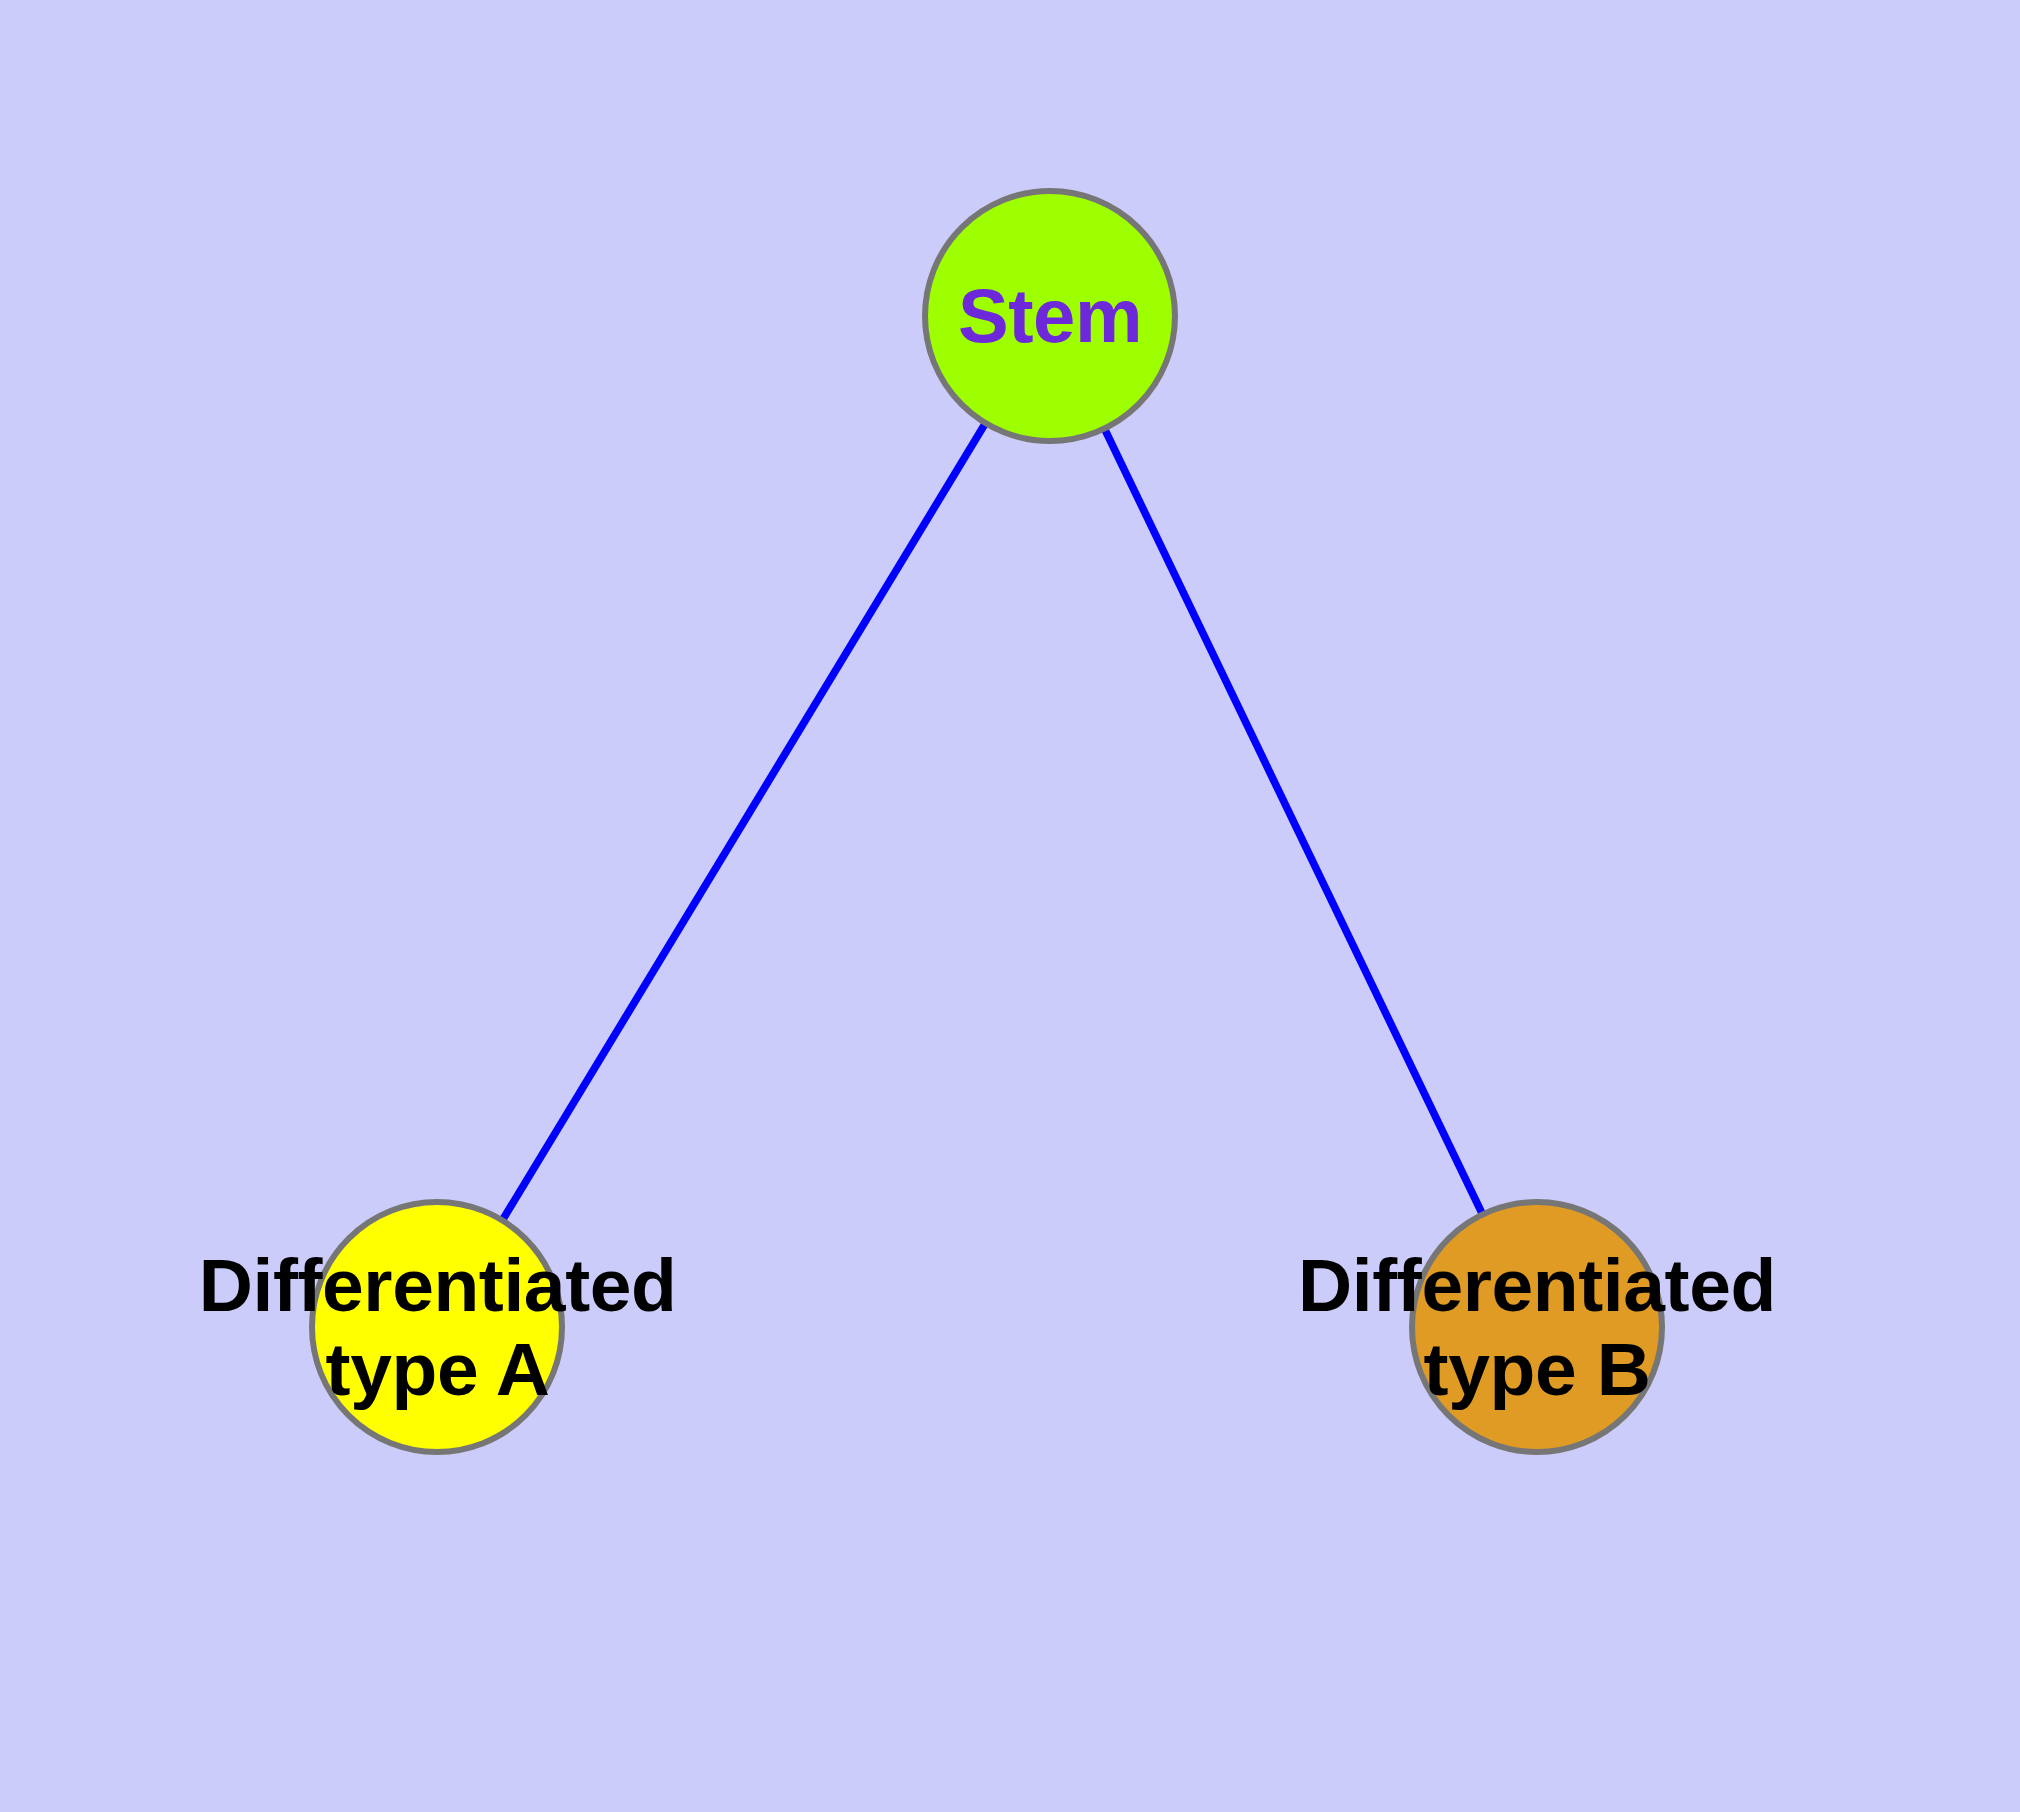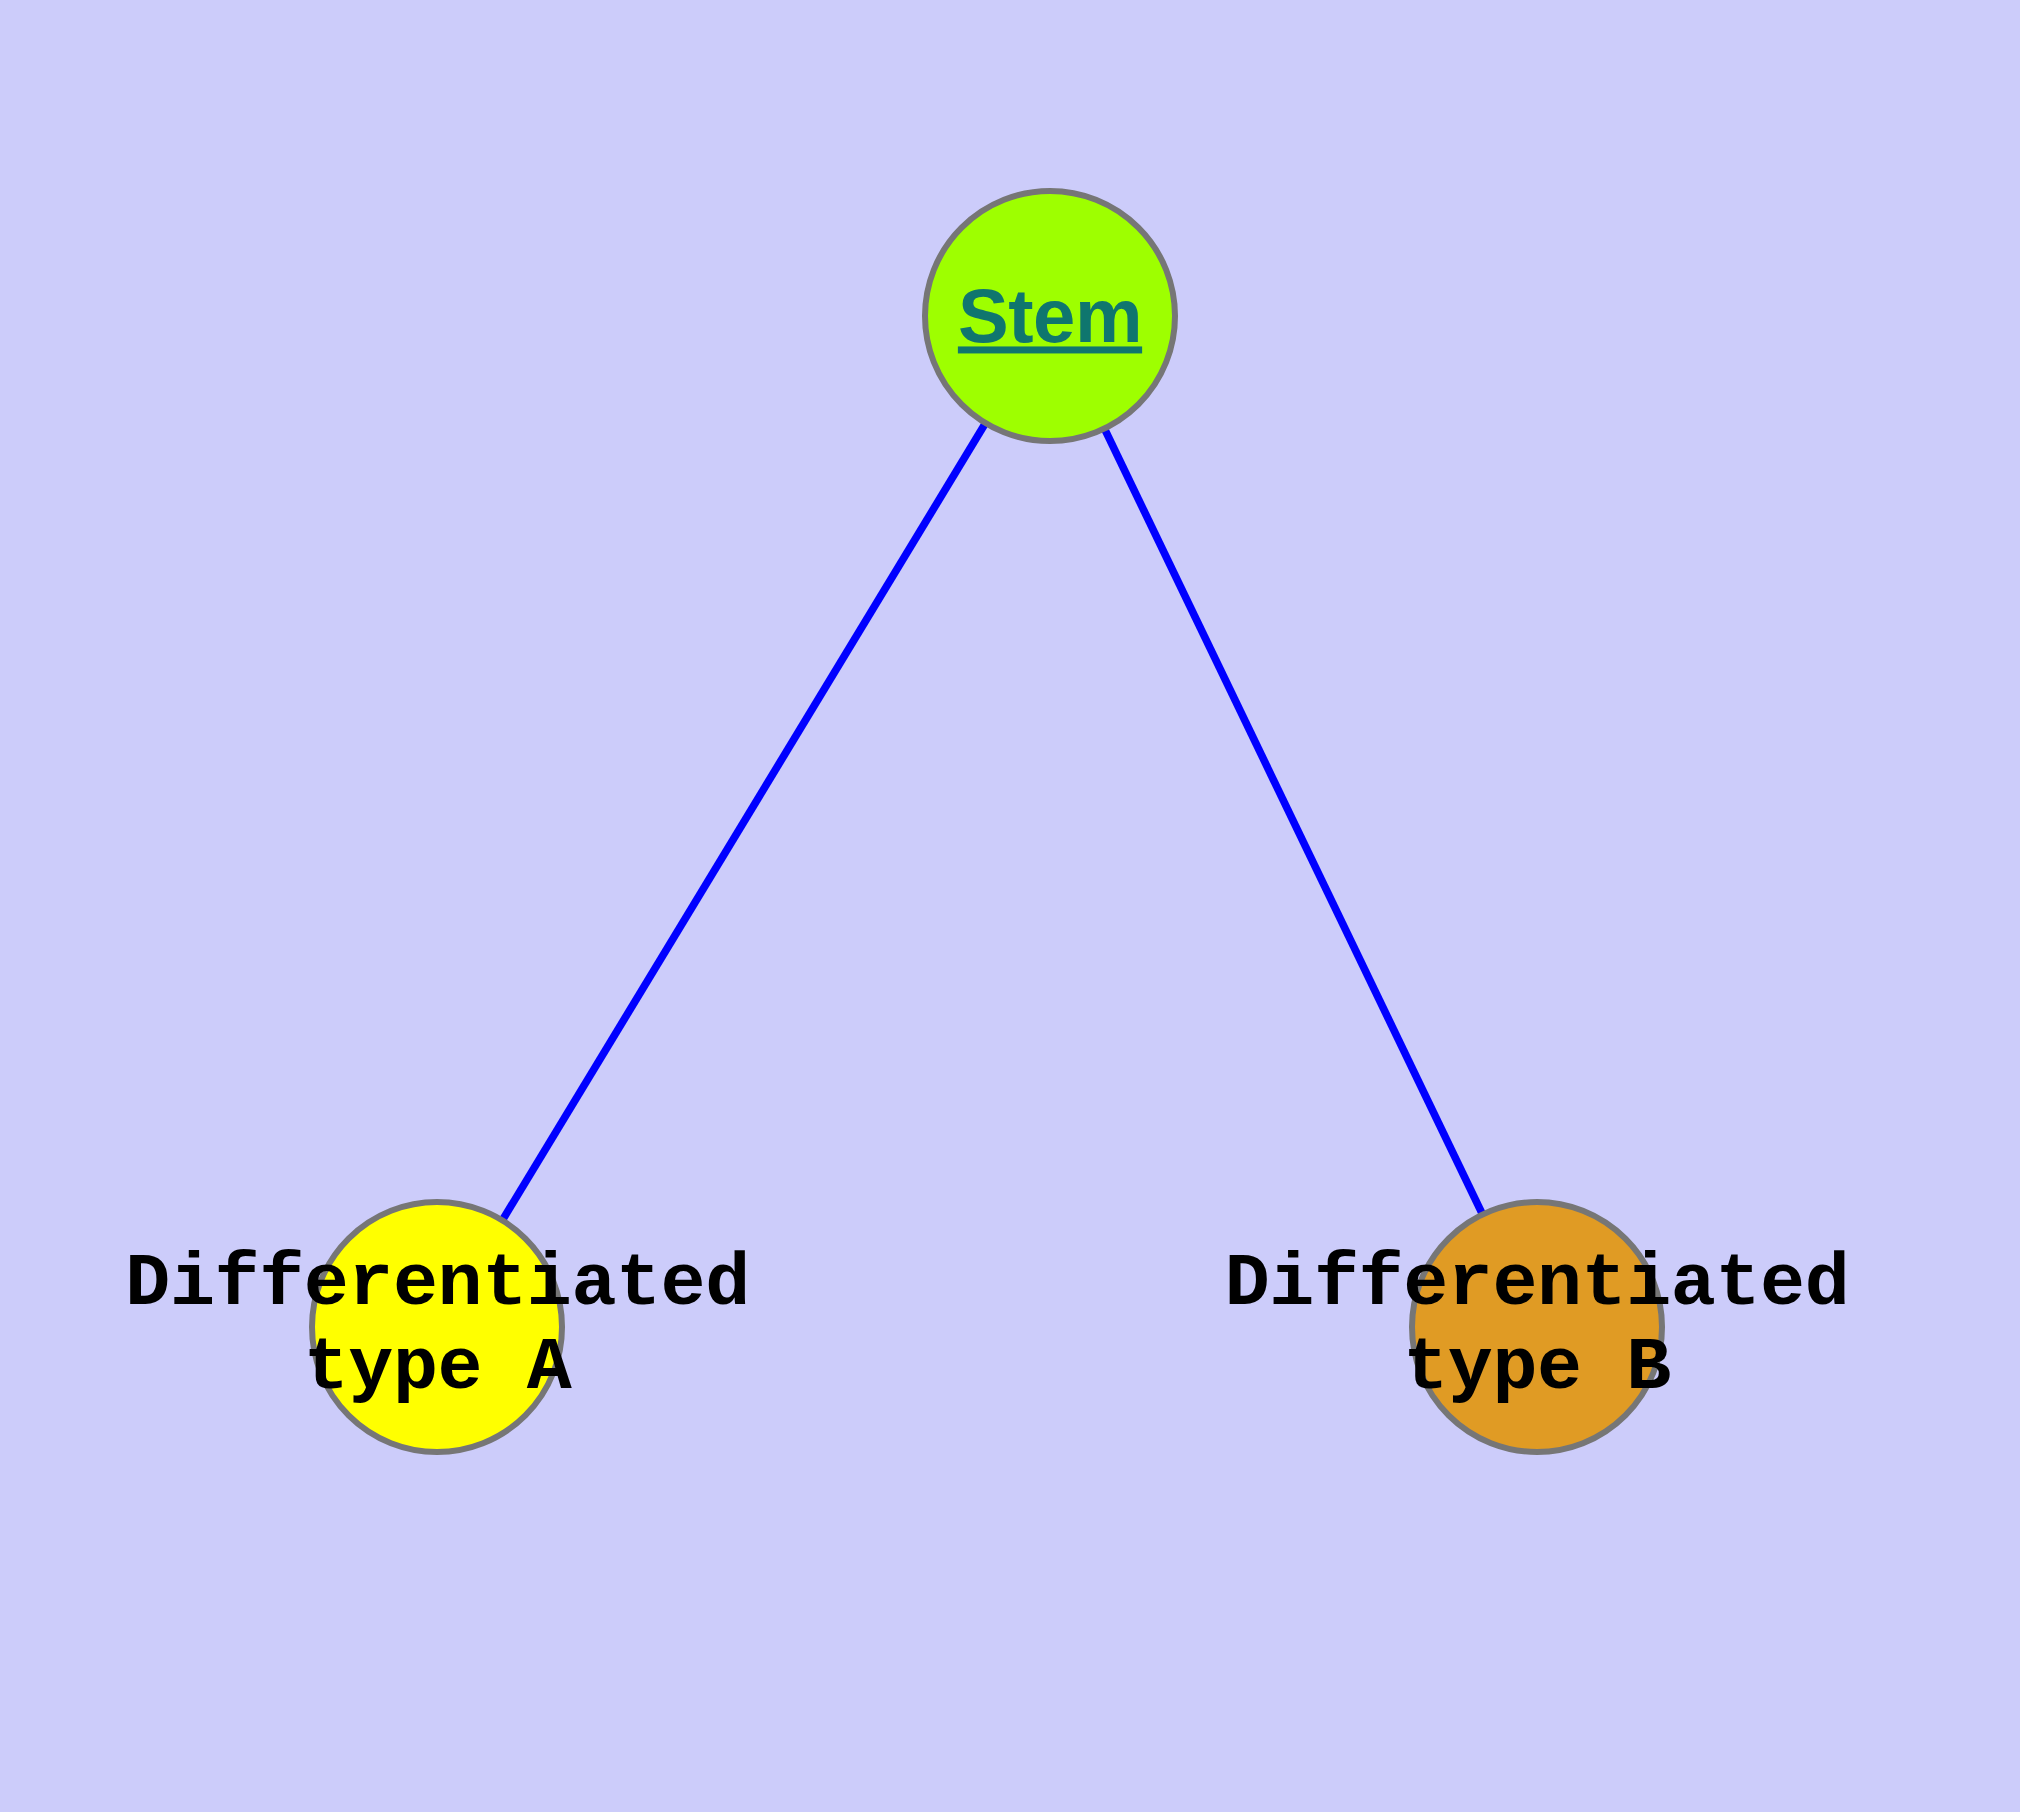--- a/index.html
+++ b/index.html
@@ -45,37 +45,36 @@
     white-space: pre-line;
     line-height: 1.12;
     letter-spacing: -0.4px;
     pointer-events: none;
   }
   .label-stem {
     font-size: 76px;
   }
   .label-leaf {
     font-size: 75px;
-    font-family: Liberation Mono, monospace;
   }
 </style>
 </head>
 <body>
 
 <div id="graph-canvas" style="background: rgb(204, 204, 250);">
 
   <svg id="edge-layer" viewBox="0 0 2384 2138" xmlns="http://www.w3.org/2000/svg">
     <line x1="1239" y1="373" x2="516" y2="1566" stroke="#0000ff" stroke-width="9" stroke-linecap="butt"></line>
     <line x1="1239" y1="373" x2="1813" y2="1566" stroke="#0000ff" stroke-width="9" stroke-linecap="butt"></line>
   </svg>
 
   <div class="node" style="left: 922px; top: 188px; width: 256px; height: 256px; background: rgb(158, 255, 0); border-color: rgb(118, 118, 118);"></div>
   <div class="node" style="left: 309px; top: 1199px; width: 256px; height: 256px; background: rgb(255, 255, 0); border-color: rgb(118, 118, 118);"></div>
   <div class="node" style="left: 1409px; top: 1199px; width: 256px; height: 256px; background: rgb(224, 155, 36); border-color: rgb(118, 118, 118);"></div>
 
-  <div class="node-label label-stem" style="color: #0f766e; width: 848px; left: 626px; top: 316px; transform: translateY(-50%); text-decoration: underline;">Stem</div>
+  <div class="node-label label-stem" style="color: #6d28d9; width: 848px; left: 626px; top: 316px; transform: translateY(-50%);">Stem</div>
   <div class="node-label label-leaf" style="color: rgb(0, 0, 0); width: 848px; left: 13.6px; top: 1327px; transform: translateY(-50%);">Differentiated
 type A</div>
   <div class="node-label label-leaf" style="color: rgb(0, 0, 0); width: 848px; left: 1113px; top: 1327px; transform: translateY(-50%);">Differentiated
 type B</div>
 
 </div>
 
 
 </body></html>

